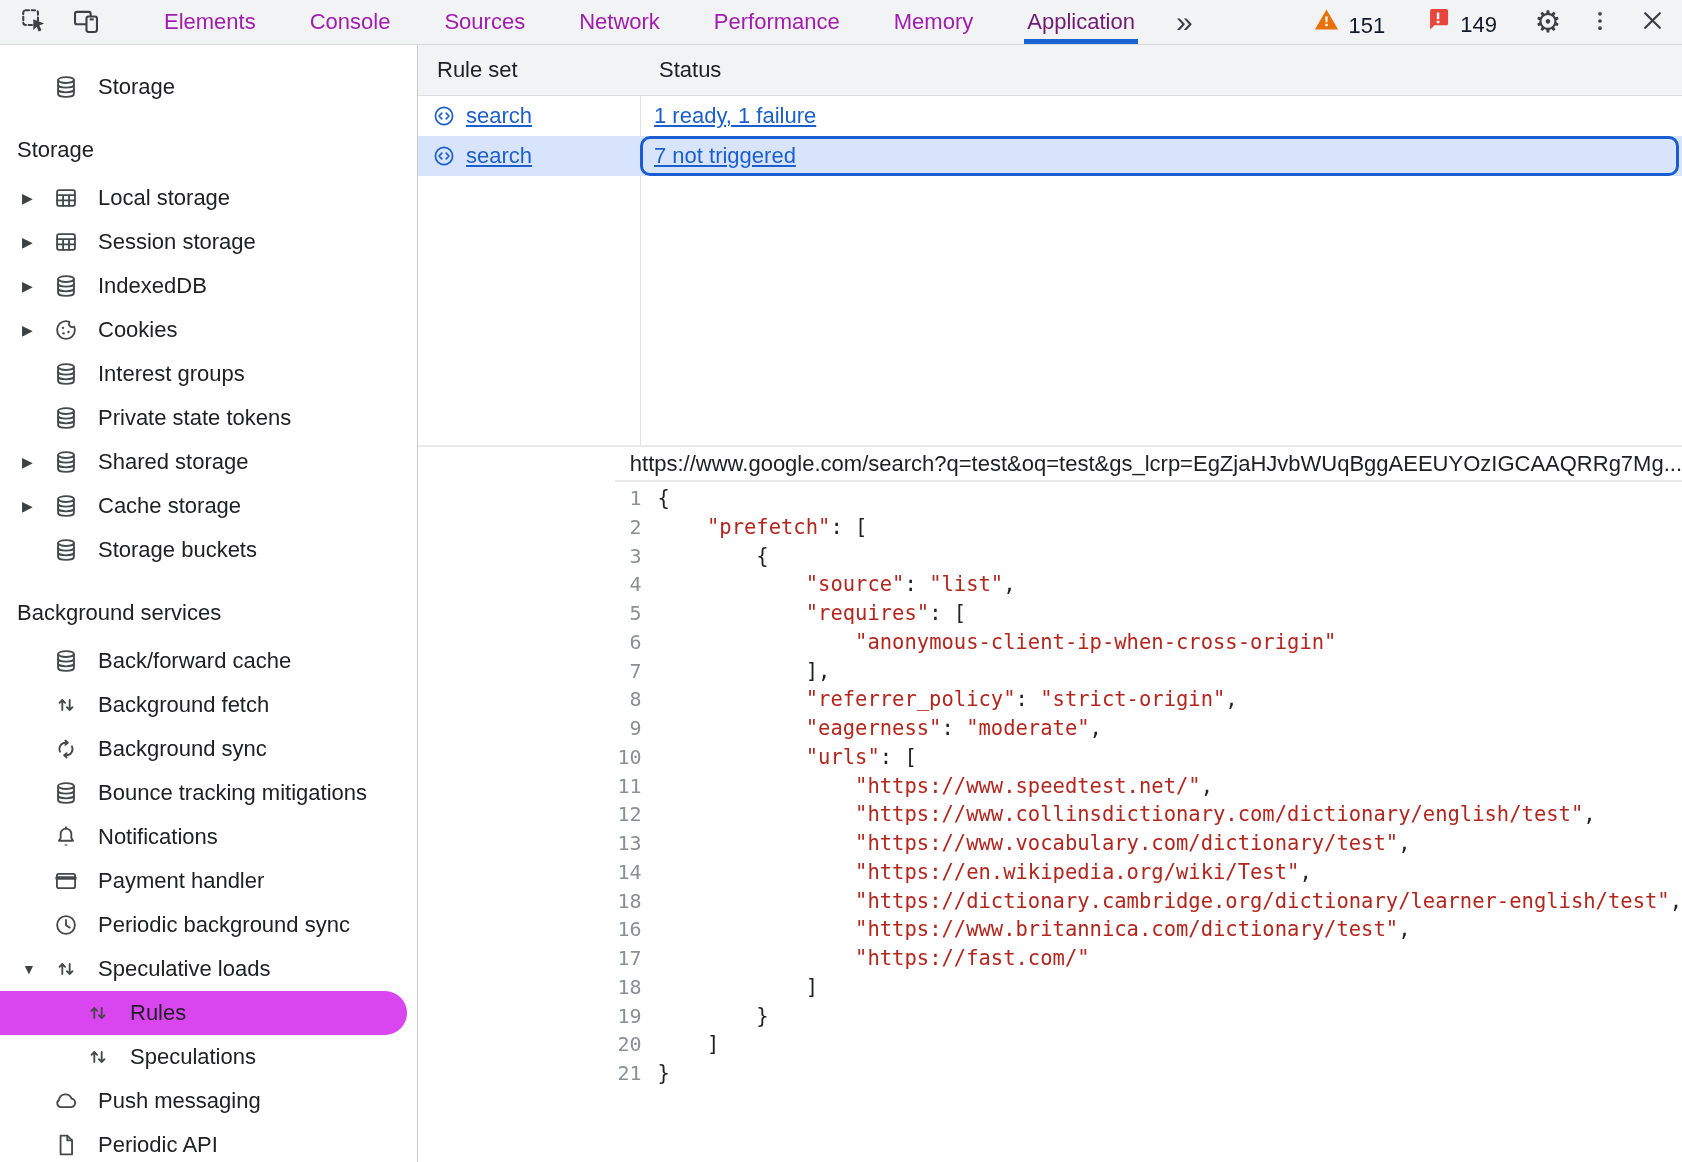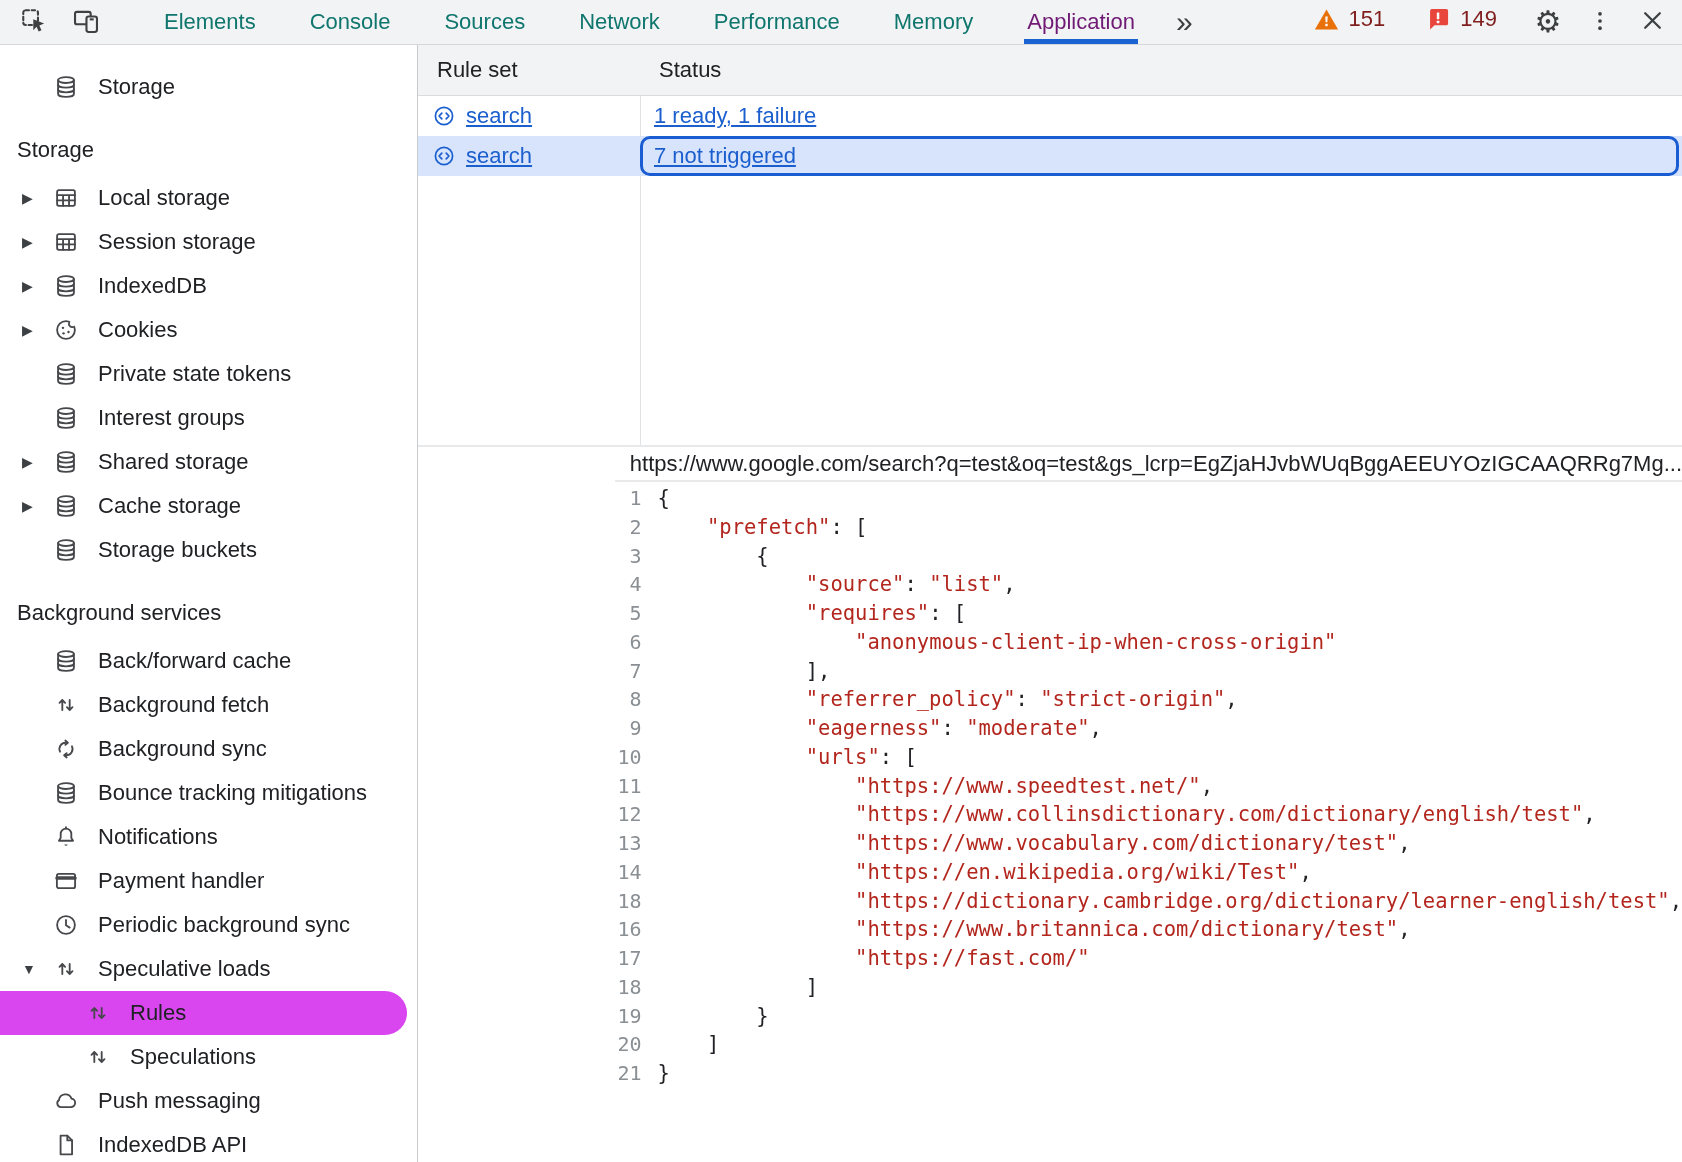--- a/index.html
+++ b/index.html
@@ -5,26 +5,26 @@
   html,body{margin:0;padding:0;background:#fff;}
   body{width:1682px;height:1162px;overflow:hidden;font-family:"Liberation Sans",sans-serif;color:#202124;}
   .devtools{width:1682px;height:1162px;display:flex;flex-direction:column;background:#fff;overflow:hidden;}
 
   
   .toolbar{height:44px;min-height:44px;background:#f1f3f4;border-bottom:1px solid #d4d7db;display:flex;align-items:stretch;}
   .tb-left{display:flex;align-items:center;padding-left:8px;}
   .icon-btn{width:52px;height:44px;display:flex;align-items:center;justify-content:center;background:none;border:none;padding:0;cursor:pointer;}
   .vsep{width:1px;background:#d4d7db;margin:7px 2px;}
   .tabs{display:flex;margin-left:20px;}
-  .tab{position:relative;display:flex;align-items:center;padding:0 27px;font-family:"Liberation Sans",sans-serif;font-size:22px;color:#0f766e;background:none;border:none;cursor:pointer;white-space:nowrap;}
+  .tab{position:relative;display:flex;align-items:center;padding:0 27px;font-family:"Liberation Sans",sans-serif;font-size:22px;color:#a21caf;background:none;border:none;cursor:pointer;white-space:nowrap;}
   .tab.active{color:#701a75;}
   .tab.active::after{content:"";position:absolute;left:24px;right:24px;bottom:0;height:5px;background:#1a63d2;}
   .more-tabs{background:none;border:none;font-size:30px;line-height:1;color:#3c4043;padding:0 10px;margin-left:4px;cursor:pointer;}
   .tb-right{margin-left:auto;display:flex;align-items:center;padding-right:4px;}
-  .issue{display:flex;align-items:flex-start;gap:9px;margin:0 14px;font-size:22px;color:#7f1d1d;background:none;border:none;cursor:pointer;font-family:inherit;}
+  .issue{display:flex;align-items:flex-end;gap:9px;margin:0 14px;font-size:22px;color:#0f172a;background:none;border:none;cursor:pointer;font-family:inherit;}
   .gear-glyph{font-size:30px;color:#3c4043;line-height:1;}
 
   
   .split{flex:1;display:flex;min-height:0;}
 
   
   .sidebar{width:418px;min-width:418px;border-right:1px solid #c9cbce;padding-top:20px;overflow:hidden;font-size:22px;box-sizing:border-box;}
   .section-title{height:26px;line-height:26px;margin:28px 0 13px 17px;font-size:22px;color:#202124;}
   .tree-item{height:44px;display:flex;align-items:center;cursor:pointer;position:relative;margin-right:10px;}
   .tree-item.selected{background:#d946ef;border-radius:0 22px 22px 0;}
@@ -201,33 +201,33 @@
         <div class="tree-item">
           <span class="twisty"></span>
           <span class="tree-icon">
             <svg viewBox="0 0 24 24" width="26" height="26" fill="none" stroke="#47484b" stroke-width="1.7" stroke-linecap="round" stroke-linejoin="round">
               <ellipse cx="12" cy="5.6" rx="7.3" ry="2.7"></ellipse>
               <path d="M4.7 5.6v12.8c0 1.5 3.27 2.7 7.3 2.7s7.3-1.2 7.3-2.7V5.6"></path>
               <path d="M4.7 9.9c0 1.5 3.27 2.7 7.3 2.7s7.3-1.2 7.3-2.7"></path>
               <path d="M4.7 14.2c0 1.5 3.27 2.7 7.3 2.7s7.3-1.2 7.3-2.7"></path>
             </svg>
           </span>
+          <span class="tree-label">Interest groups</span>
+        </div>
+        <div class="tree-item">
+          <span class="twisty"></span>
+          <span class="tree-icon">
+            <svg viewBox="0 0 24 24" width="26" height="26" fill="none" stroke="#47484b" stroke-width="1.7" stroke-linecap="round" stroke-linejoin="round">
+              <ellipse cx="12" cy="5.6" rx="7.3" ry="2.7"></ellipse>
+              <path d="M4.7 5.6v12.8c0 1.5 3.27 2.7 7.3 2.7s7.3-1.2 7.3-2.7V5.6"></path>
+              <path d="M4.7 9.9c0 1.5 3.27 2.7 7.3 2.7s7.3-1.2 7.3-2.7"></path>
+              <path d="M4.7 14.2c0 1.5 3.27 2.7 7.3 2.7s7.3-1.2 7.3-2.7"></path>
+            </svg>
+          </span>
           <span class="tree-label">Private state tokens</span>
-        </div>
-        <div class="tree-item">
-          <span class="twisty"></span>
-          <span class="tree-icon">
-            <svg viewBox="0 0 24 24" width="26" height="26" fill="none" stroke="#47484b" stroke-width="1.7" stroke-linecap="round" stroke-linejoin="round">
-              <ellipse cx="12" cy="5.6" rx="7.3" ry="2.7"></ellipse>
-              <path d="M4.7 5.6v12.8c0 1.5 3.27 2.7 7.3 2.7s7.3-1.2 7.3-2.7V5.6"></path>
-              <path d="M4.7 9.9c0 1.5 3.27 2.7 7.3 2.7s7.3-1.2 7.3-2.7"></path>
-              <path d="M4.7 14.2c0 1.5 3.27 2.7 7.3 2.7s7.3-1.2 7.3-2.7"></path>
-            </svg>
-          </span>
-          <span class="tree-label">Interest groups</span>
         </div>
         <div class="tree-item">
           <span class="twisty">▶</span>
           <span class="tree-icon">
             <svg viewBox="0 0 24 24" width="26" height="26" fill="none" stroke="#47484b" stroke-width="1.7" stroke-linecap="round" stroke-linejoin="round">
               <ellipse cx="12" cy="5.6" rx="7.3" ry="2.7"></ellipse>
               <path d="M4.7 5.6v12.8c0 1.5 3.27 2.7 7.3 2.7s7.3-1.2 7.3-2.7V5.6"></path>
               <path d="M4.7 9.9c0 1.5 3.27 2.7 7.3 2.7s7.3-1.2 7.3-2.7"></path>
               <path d="M4.7 14.2c0 1.5 3.27 2.7 7.3 2.7s7.3-1.2 7.3-2.7"></path>
             </svg>
@@ -376,21 +376,21 @@
           <span class="tree-label">Push messaging</span>
         </div>
         <div class="tree-item">
           <span class="twisty"></span>
           <span class="tree-icon">
             <svg viewBox="0 0 24 24" width="26" height="26" fill="none" stroke="#47484b" stroke-width="1.7" stroke-linecap="round" stroke-linejoin="round">
               <path d="M7 3.4h6.2l4.4 4.4v12.8H7z"></path>
               <path d="M13.2 3.4v4.4h4.4"></path>
             </svg>
           </span>
-          <span class="tree-label">IndexedDB API</span>
+          <span class="tree-label">Periodic API</span>
         </div>
       </aside>
 
     <main class="main">
       <section class="rules-pane">
         <div class="grid-header">
           <div>Rule set</div>
           <div>Status</div>
         </div>
         <div id="rule-rows">

